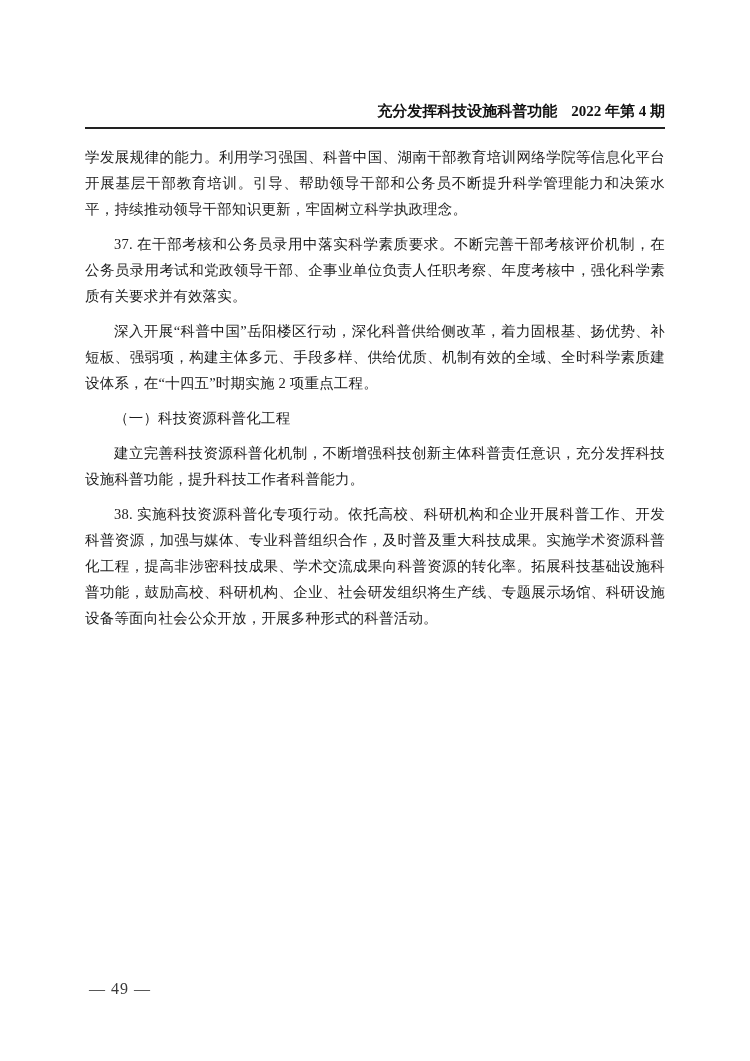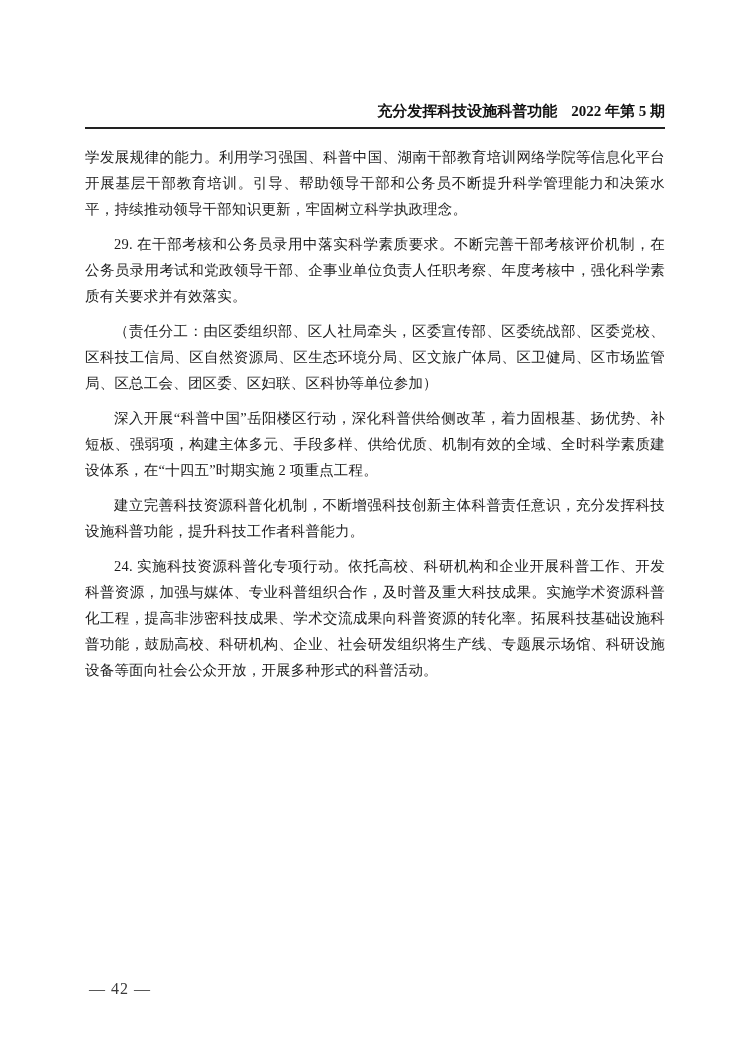--- a/index.html
+++ b/index.html
@@ -58,31 +58,31 @@
     color: #3a3a3a;
     letter-spacing: 1px;
   }
 </style>
 </head>
 <body>
 
 <div class="page">
 
   <div class="running-header">
-    <span class="title">充分发挥科技设施科普功能</span><span class="issue">2022 年第 5 期</span>
+    <span class="title">充分发挥科技设施科普功能</span><span class="issue">2022 年第 4 期</span>
   </div>
 
   <hr class="header-rule">
 
   <div class="body-text">
     <p class="noindent">学发展规律的能力。利用学习强国、科普中国、湖南干部教育培训网络学院等信息化平台开展基层干部教育培训。引导、帮助领导干部和公务员不断提升科学管理能力和决策水平，持续推动领导干部知识更新，牢固树立科学执政理念。</p>
-    <p class="indent">29. 在干部考核和公务员录用中落实科学素质要求。不断完善干部考核评价机制，在公务员录用考试和党政领导干部、企事业单位负责人任职考察、年度考核中，强化科学素质有关要求并有效落实。</p>
-    <p class="indent kai">（责任分工：由区委组织部、区人社局牵头，区委宣传部、区委统战部、区委党校、区科技工信局、区自然资源局、区生态环境分局、区文旅广体局、区卫健局、区市场监管局、区总工会、团区委、区妇联、区科协等单位参加）</p>
+    <p class="indent">37. 在干部考核和公务员录用中落实科学素质要求。不断完善干部考核评价机制，在公务员录用考试和党政领导干部、企事业单位负责人任职考察、年度考核中，强化科学素质有关要求并有效落实。</p>
     <p class="indent">深入开展“科普中国”岳阳楼区行动，深化科普供给侧改革，着力固根基、扬优势、补短板、强弱项，构建主体多元、手段多样、供给优质、机制有效的全域、全时科学素质建设体系，在“十四五”时期实施 2 项重点工程。</p>
+    <p class="indent kai">（一）科技资源科普化工程</p>
     <p class="indent">建立完善科技资源科普化机制，不断增强科技创新主体科普责任意识，充分发挥科技设施科普功能，提升科技工作者科普能力。</p>
-    <p class="indent">24. 实施科技资源科普化专项行动。依托高校、科研机构和企业开展科普工作、开发科普资源，加强与媒体、专业科普组织合作，及时普及重大科技成果。实施学术资源科普化工程，提高非涉密科技成果、学术交流成果向科普资源的转化率。拓展科技基础设施科普功能，鼓励高校、科研机构、企业、社会研发组织将生产线、专题展示场馆、科研设施设备等面向社会公众开放，开展多种形式的科普活动。</p>
+    <p class="indent">38. 实施科技资源科普化专项行动。依托高校、科研机构和企业开展科普工作、开发科普资源，加强与媒体、专业科普组织合作，及时普及重大科技成果。实施学术资源科普化工程，提高非涉密科技成果、学术交流成果向科普资源的转化率。拓展科技基础设施科普功能，鼓励高校、科研机构、企业、社会研发组织将生产线、专题展示场馆、科研设施设备等面向社会公众开放，开展多种形式的科普活动。</p>
   </div>
 
   <div class="page-footer">
-    <span>— 42 —</span>
+    <span>— 49 —</span>
   </div>
 
 </div>
 
 </body></html>

